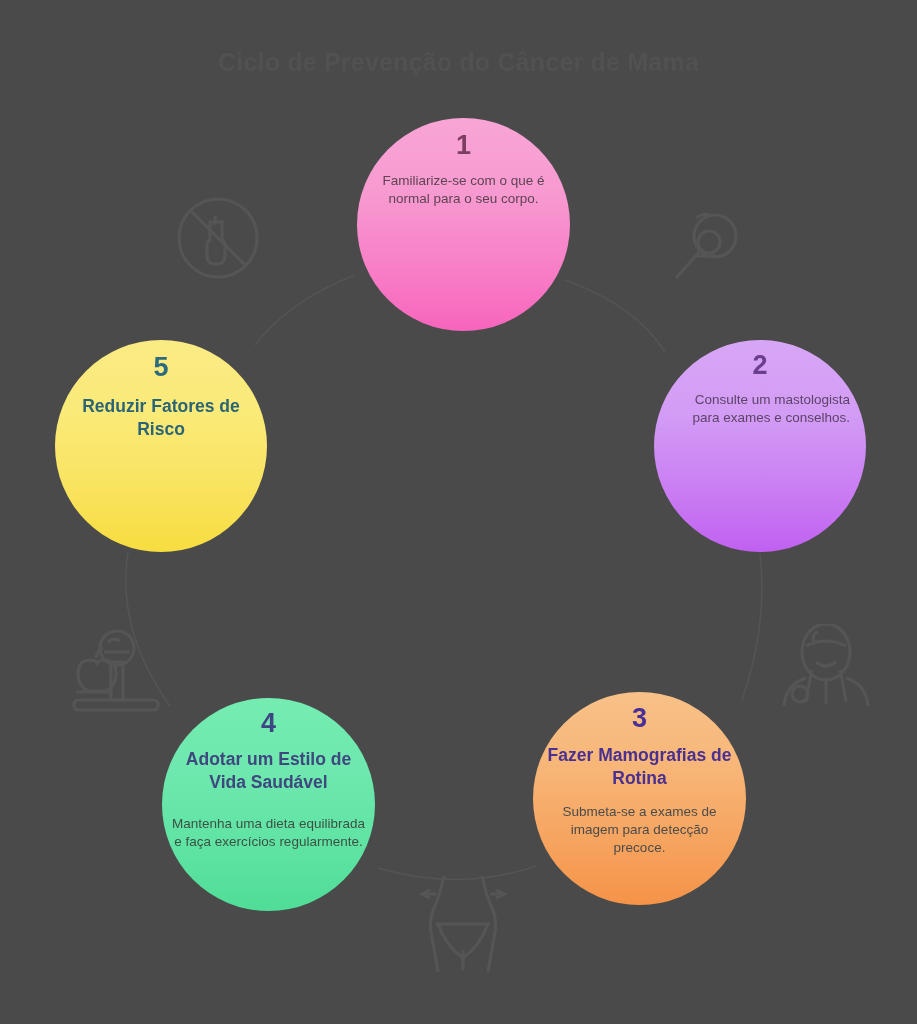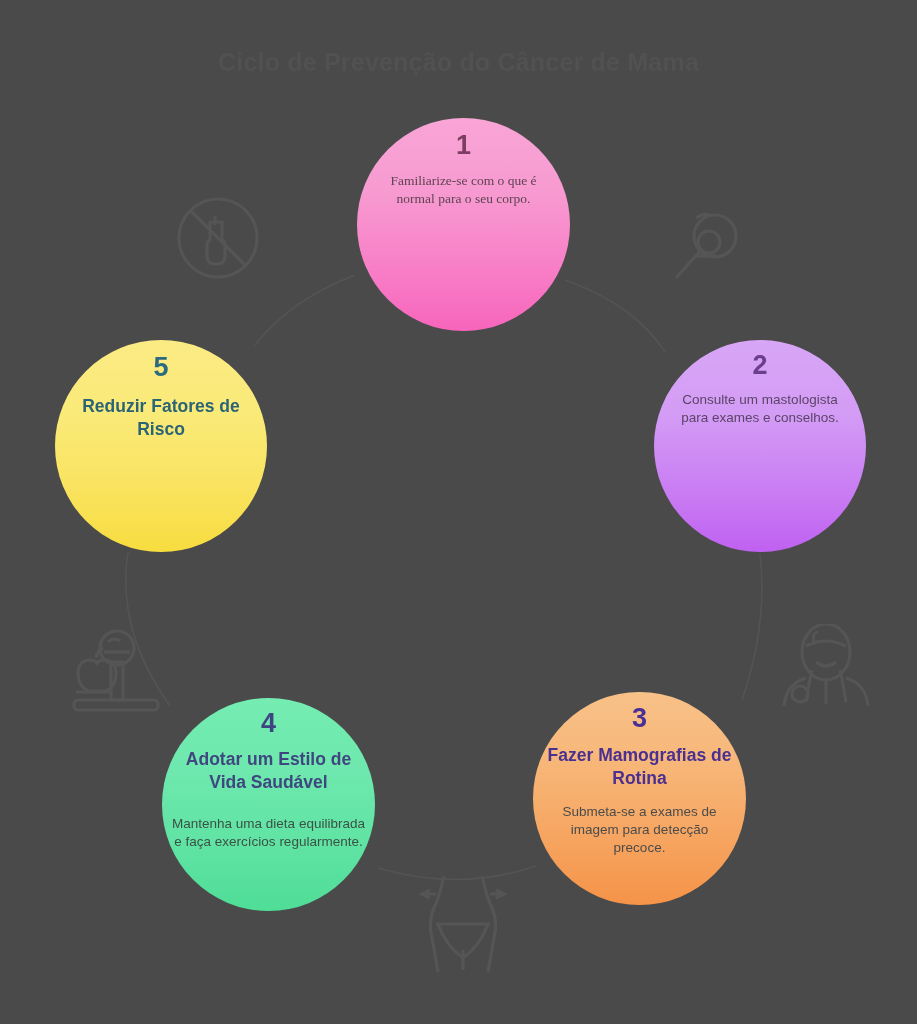--- a/index.html
+++ b/index.html
@@ -90,21 +90,21 @@
 
   
   #node-1 {
     left: 357px; top: 118px;
     width: 213px; height: 213px;
     background: linear-gradient(180deg, #f9a5d6 0%, #f79ad1 35%, #f87fc7 70%, #f765bc 100%);
     padding-top: 14px;
   }
   #node-1 .node-num   { color: #7c3f62; }
   #node-1 .node-title { color: #6f4357; }
-  #node-1 .node-desc  { color: #5e4450; font-family: Liberation Serif, serif; }
+  #node-1 .node-desc  { color: #5e4450; }
 
   
   #node-2 {
     left: 654px; top: 340px;
     width: 212px; height: 212px;
     background: linear-gradient(180deg, #d8a6f6 0%, #d39cf5 35%, #ca7ef3 70%, #c061f1 100%);
     padding-top: 12px;
   }
   #node-2 .node-num   { color: #6b3f8c; }
   #node-2 .node-title { color: #6b4a7c; }
@@ -142,21 +142,21 @@
   #node-5 .node-num   { color: #2c6a7e; }
   #node-5 .node-title { color: #2a6475; }
   #node-5 .node-desc  { color: #4a4a42; }
 
   
   #node-5 .node-title { margin-top: 14px; }
   #node-5 .node-desc  { margin-top: 16px; padding: 0 14px; }
   #node-4 .node-title { margin-top: 11px; padding: 0 8px; }
   #node-4 .node-desc  { margin-top: 20px; padding: 0 8px; }
   #node-3 .node-desc  { margin-top: 12px; padding: 0 22px; text-align: center; }
-  #node-2 .node-desc  { margin-top: 12px; padding: 0 16px; }
+  #node-2 .node-desc  { margin-top: 12px; padding: 0 16px; text-align: right; }
 </style>
 </head>
 <body>
 
 <div id="stage">
 
   <div class="bg-icon" style="left:172px; top:192px; width:92px; height:92px;">
     <svg width="92" height="92" viewBox="0 0 92 92" fill="none" stroke="#555555" stroke-width="3.2">
       <circle cx="46" cy="46" r="39"></circle>
       <line x1="19" y1="19" x2="73" y2="73"></line>

